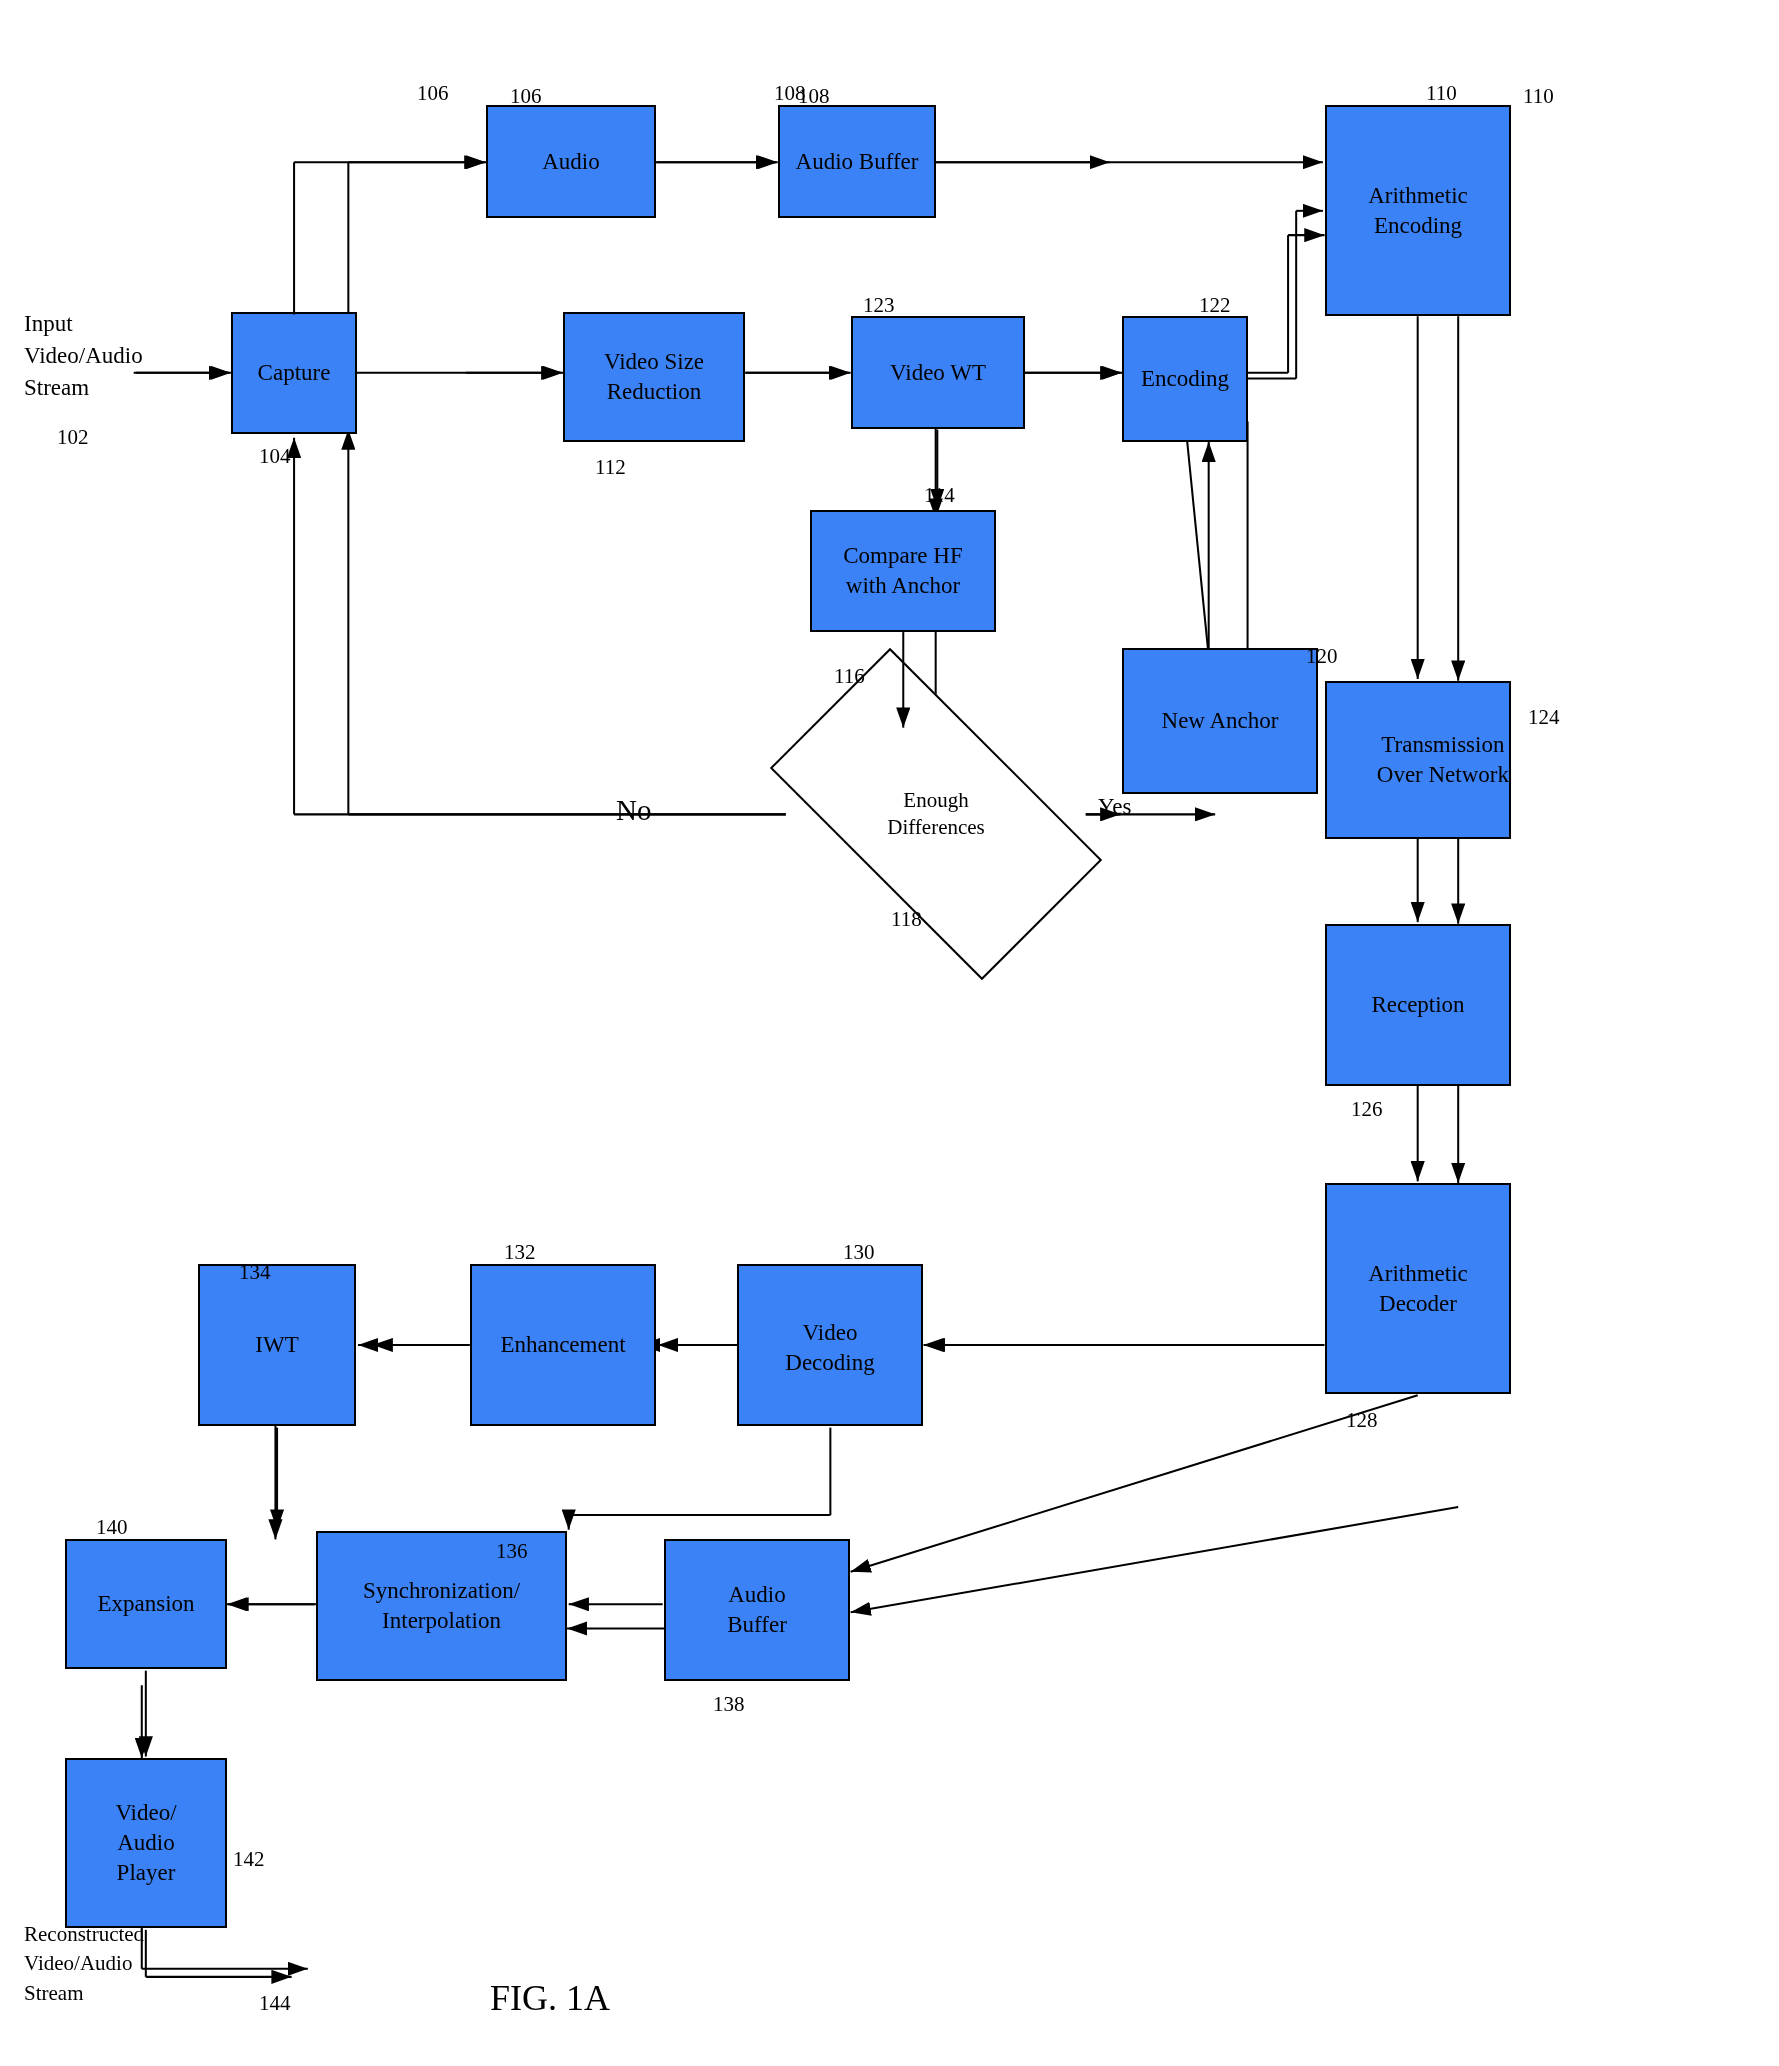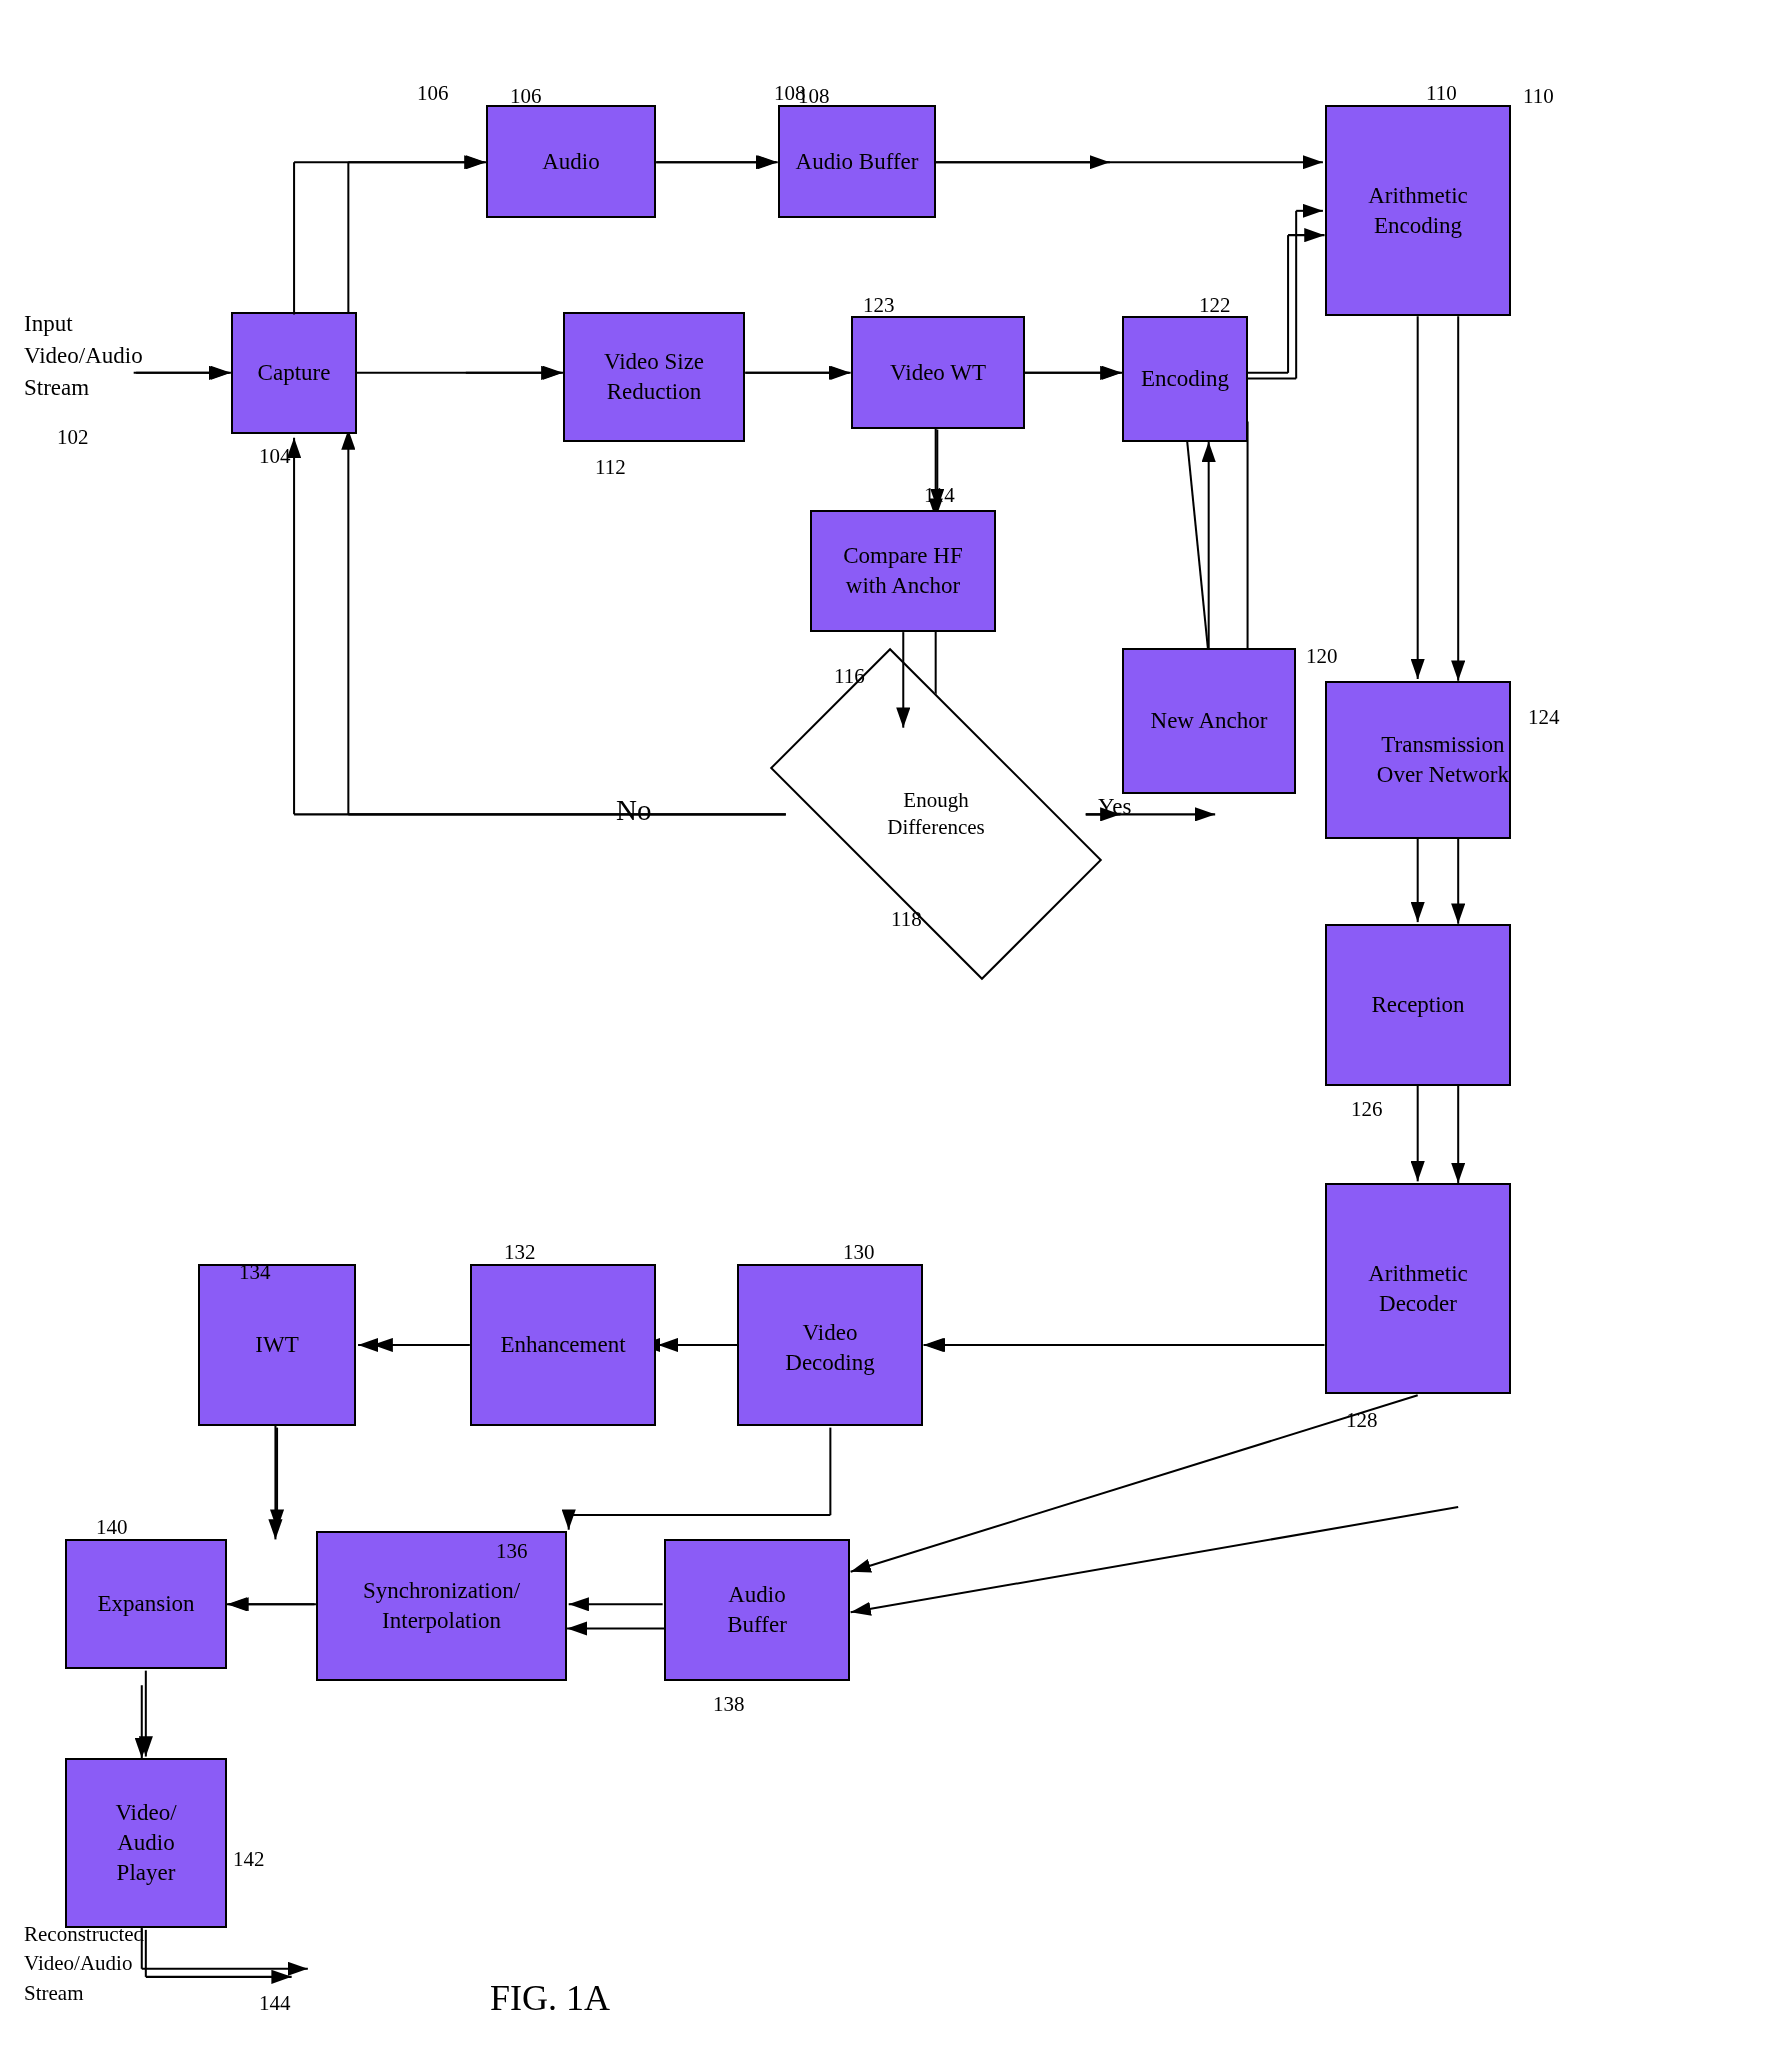--- a/index.html
+++ b/index.html
@@ -12,21 +12,21 @@
       overflow: hidden;
     }
     .diagram-container {
       position: relative;
       width: 1779px;
       height: 2067px;
     }
     .box {
       position: absolute;
       border: 2.4px solid #000;
-      background: #8b5cf6;
+      background: #3b82f6;
       display: flex;
       align-items: center;
       justify-content: center;
       text-align: center;
       font-size: 23px;
       font-family: 'Times New Roman', Times, serif;
       line-height: 1.3;
     }
     .diamond {
       position: absolute;
@@ -189,21 +189,21 @@
     <span>Encoding</span>
   </div>
   <span class="ref-num" style="left:1199px; top:293px;">122</span>
 
   <div class="box" style="left:810px; top:510px; width:186px; height:122px;">
     <span style="white-space:pre-line;">Compare HF
 with Anchor</span>
   </div>
   <span class="ref-num" style="left:924px; top:483px;">114</span>
 
-  <div class="box" style="left:1122px; top:648px; width:174px; height:146px;">
+  <div class="box" style="left:1122px; top:648px; width:196px; height:146px;">
     <span style="white-space:pre-line;">New Anchor</span>
   </div>
   <span class="ref-num" style="left:1306px; top:644px;">120</span>
 
   <div class="diamond" style="left:786px; top:729px; width:300px; height:170px;">
     <div class="diamond-shape"></div>
     <span class="diamond-text" style="white-space:pre-line;">Enough
 Differences</span>
   </div>
   <span class="ref-num" style="left:891px; top:907px;">118</span>

